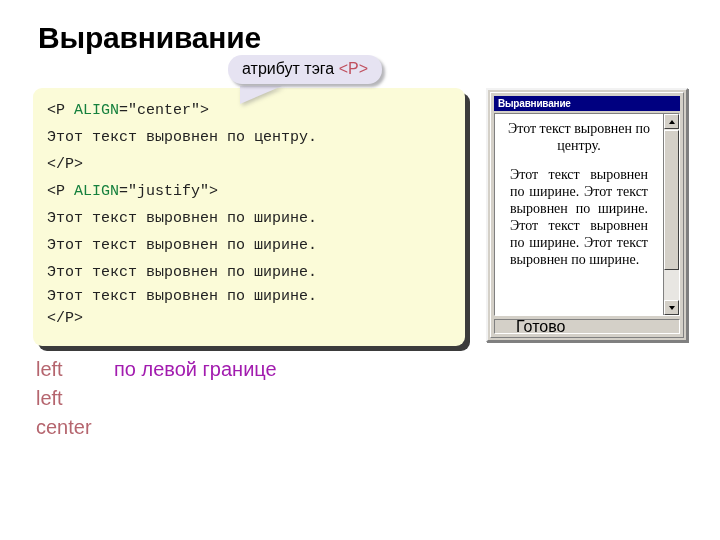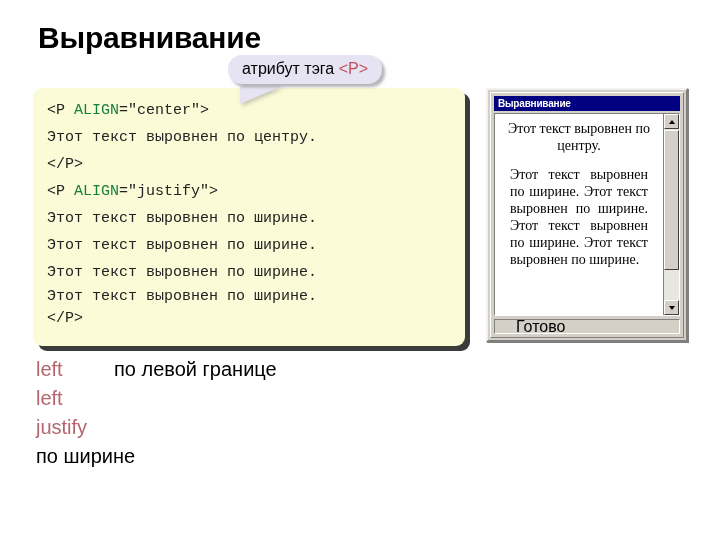--- a/index.html
+++ b/index.html
@@ -70,21 +70,21 @@
   .legend{
     position:absolute;left:36px;top:355px;
     font-size:20px;line-height:29px;color:#000;
   }
   .legend-row{display:flex;align-items:baseline;}
   .legend-key{
     color:#b5656e;
     width:78px;
     flex:none;
   }
-  .legend-val{color:#000000;}
+  .legend-val{color:#a21caf;}
 
   
   .browser{
     position:absolute;left:486px;top:88px;
     width:202px;height:254px;
     background:#d4d0c8;
     border:2px solid #7f7f7f;
     border-top-color:#f2f2f2;
     border-left-color:#f2f2f2;
     box-sizing:border-box;
@@ -211,24 +211,23 @@
   <div class="legend">
     <div id="legend-rows">
         <div class="legend-row">
           <span class="legend-key">left</span>
           <span class="legend-val">по левой границе</span>
         </div>
         <div class="legend-row">
           <span class="legend-key">left</span>
         </div>
         <div class="legend-row">
-          <span class="legend-key">justify</span>
-        </div>
-        <div class="legend-row">
-          <span class="legend-val">по ширине</span>
+          <span class="legend-key">center</span>
+        </div>
+        <div class="legend-row">
         </div>
       </div>
   </div>
 
   <div class="browser">
     <div class="browser-inner">
 
       <div class="titlebar">
         <span class="titlebar-text">Выравнивание</span>
       </div>

